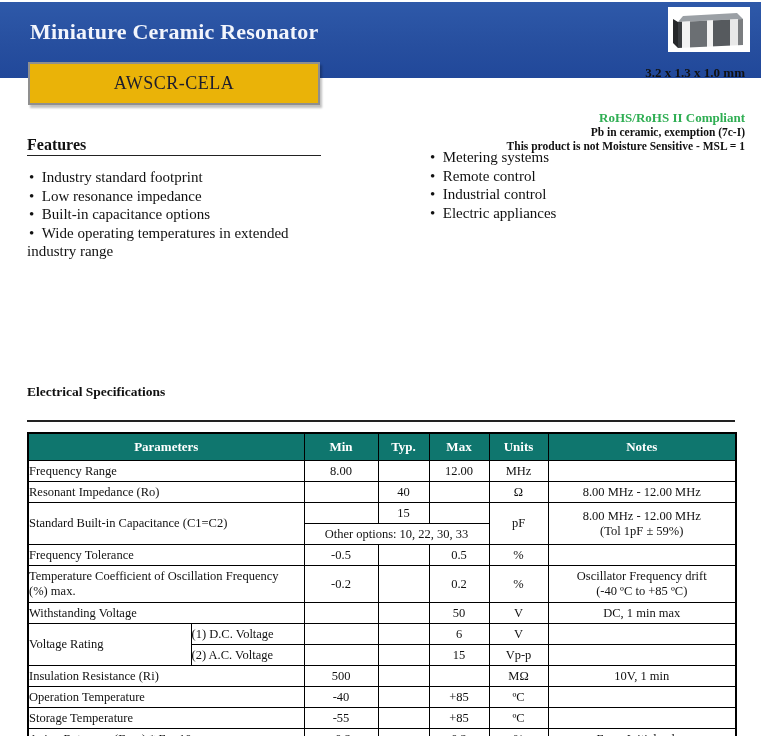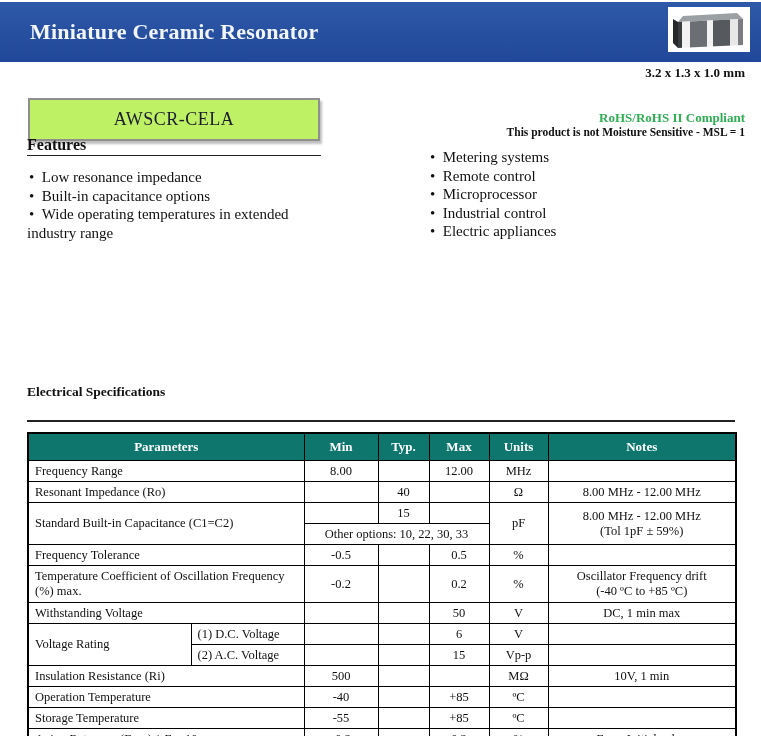--- a/index.html
+++ b/index.html
@@ -3,38 +3,38 @@
 <meta charset="utf-8">
 <style>
   html,body{margin:0;padding:0;}
   body{
     width:761px;height:736px;position:relative;background:#ffffff;
     font-family:"Liberation Serif","DejaVu Serif",serif;color:#111;
     overflow:hidden;
   }
   
   .topbar{
-    position:absolute;top:2px;left:0;width:761px;height:60px;
+    position:absolute;top:2px;left:0;width:761px;height:76px;
     background:linear-gradient(180deg,#2e59a9 0%,#274f9f 55%,#21489a 100%);
   }
   .topbar .title{
     position:absolute;left:30px;top:0;height:60px;line-height:60px;
     color:#f2f5fc;font-size:22px;font-weight:bold;letter-spacing:.2px;
   }
   .chip-box{
     position:absolute;top:7px;right:11px;width:82px;height:45px;background:#ffffff;
     display:flex;align-items:center;justify-content:center;
   }
   
   .model-box{
     position:absolute;left:28px;top:62px;width:288px;height:39px;
-    background:#bef264;border:2px solid #8f8f8f;
+    background:#eab308;border:2px solid #8f8f8f;
     box-shadow:2px 3px 2px rgba(0,0,0,.25);
     display:flex;align-items:center;justify-content:center;
-    font-size:18px;color:#1c1c2e;letter-spacing:.5px;margin-top:36px;
+    font-size:18px;color:#1c1c2e;letter-spacing:.5px;
   }
   
   .right-info{
     position:absolute;top:66px;right:16px;text-align:right;line-height:14px;
     font-weight:bold;
   }
   .right-info .dims{font-size:13px;}
   .right-info .rohs{font-size:13px;color:#2fae53;margin-top:31px;}
   .right-info .small{font-size:11.5px;}
   
@@ -60,21 +60,21 @@
     font-size:12.5px;table-layout:fixed;
   }
   table.specs th{
     background:#0f766e;color:#ffffff;font-weight:bold;font-size:13px;
     border:1px solid #000;height:26px;padding:0 2px;
   }
   table.specs td{
     border:1px solid #000;padding:1px 4px;line-height:1.2;
     text-align:center;vertical-align:middle;height:18px;
   }
-  table.specs td.param{text-align:left;padding-left:6px;}
+  table.specs td.param{text-align:left;padding-left:0;}
   table.specs tr.tall td{height:34px;}
   .note2 span{display:block;}
 </style>
 </head>
 <body>
 
 <div class="topbar">
   <div class="title">Miniature Ceramic Resonator</div>
 </div>
 
@@ -104,37 +104,38 @@
   </svg>
 </div>
 
 <div class="model-box">
   <span>AWSCR-CELA</span>
 </div>
 
 <div class="right-info">
   <div class="dims">3.2 x 1.3 x 1.0 mm</div>
   <div class="rohs">RoHS/RoHS II Compliant</div>
+  <div class="small">Pb in ceramic, exemption (7c-I)</div>
   <div class="small">This product is not Moisture Sensitive - MSL = 1</div>
 </div>
 
 <div class="listsec features">
   <h2>Features</h2>
   <ul>
+    <li>Industry standard footprint</li>
     <li>Low resonance impedance</li>
     <li>Built-in capacitance options</li>
     <li>Wide operating temperatures in extended industry range</li>
   </ul>
 </div>
 
 <div class="listsec applications">
   <ul>
     <li>Metering systems</li>
     <li>Remote control</li>
-    <li>Microprocessor</li>
     <li>Industrial control</li>
     <li>Electric appliances</li>
   </ul>
 </div>
 
 <div class="specsec">
   <h3>Electrical Specifications</h3>
 </div>
 
 <table class="specs">

